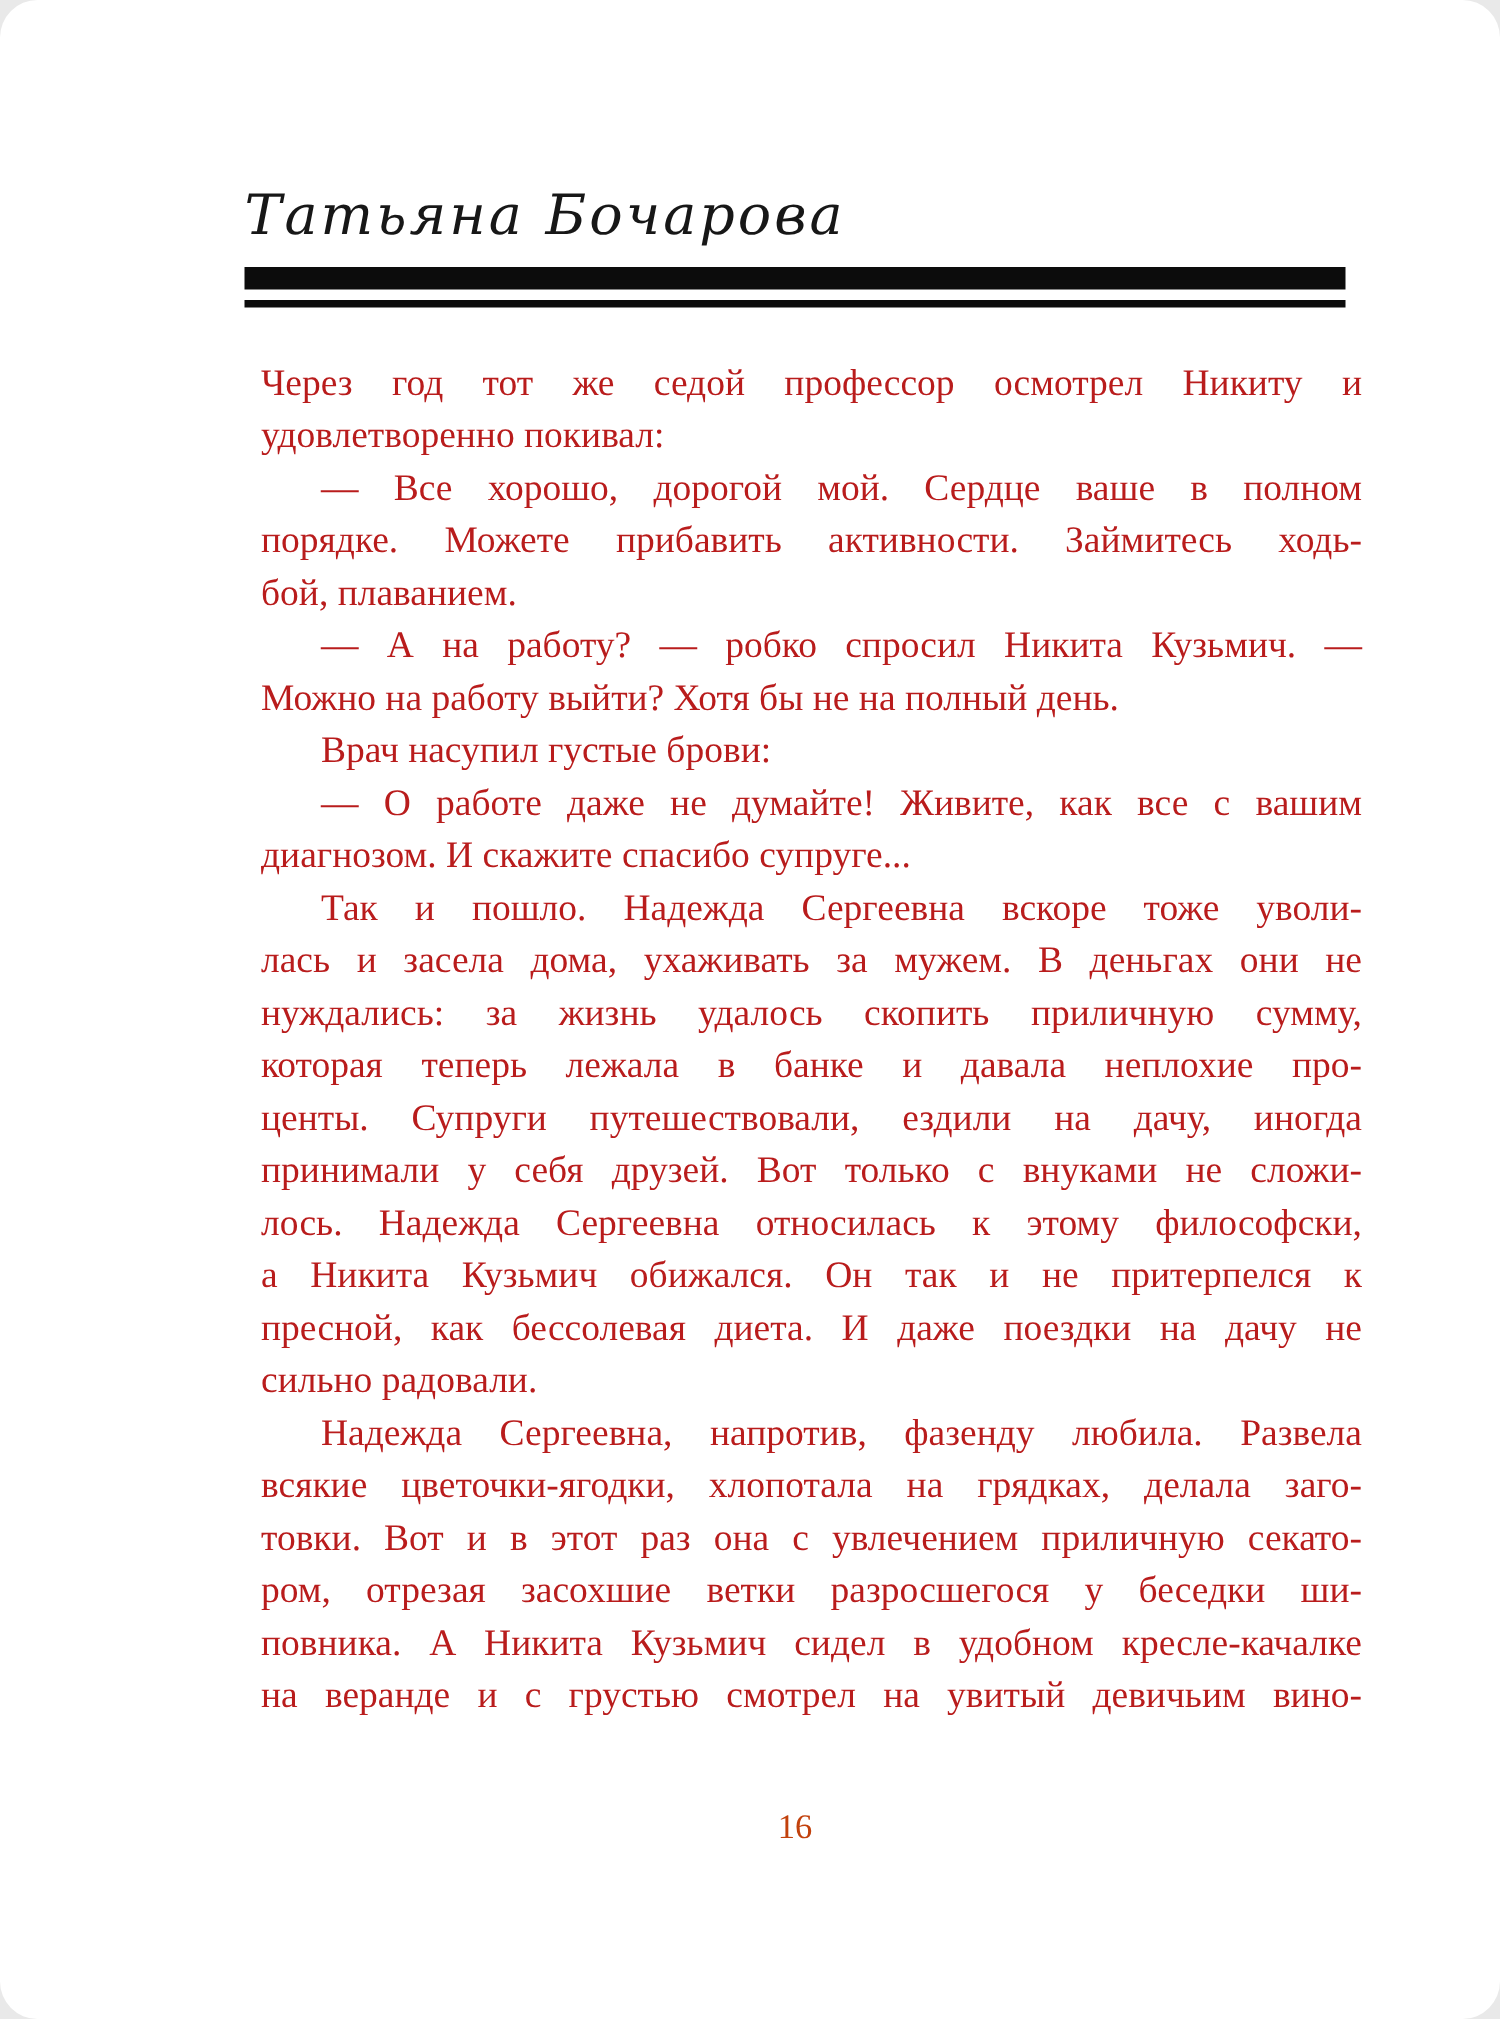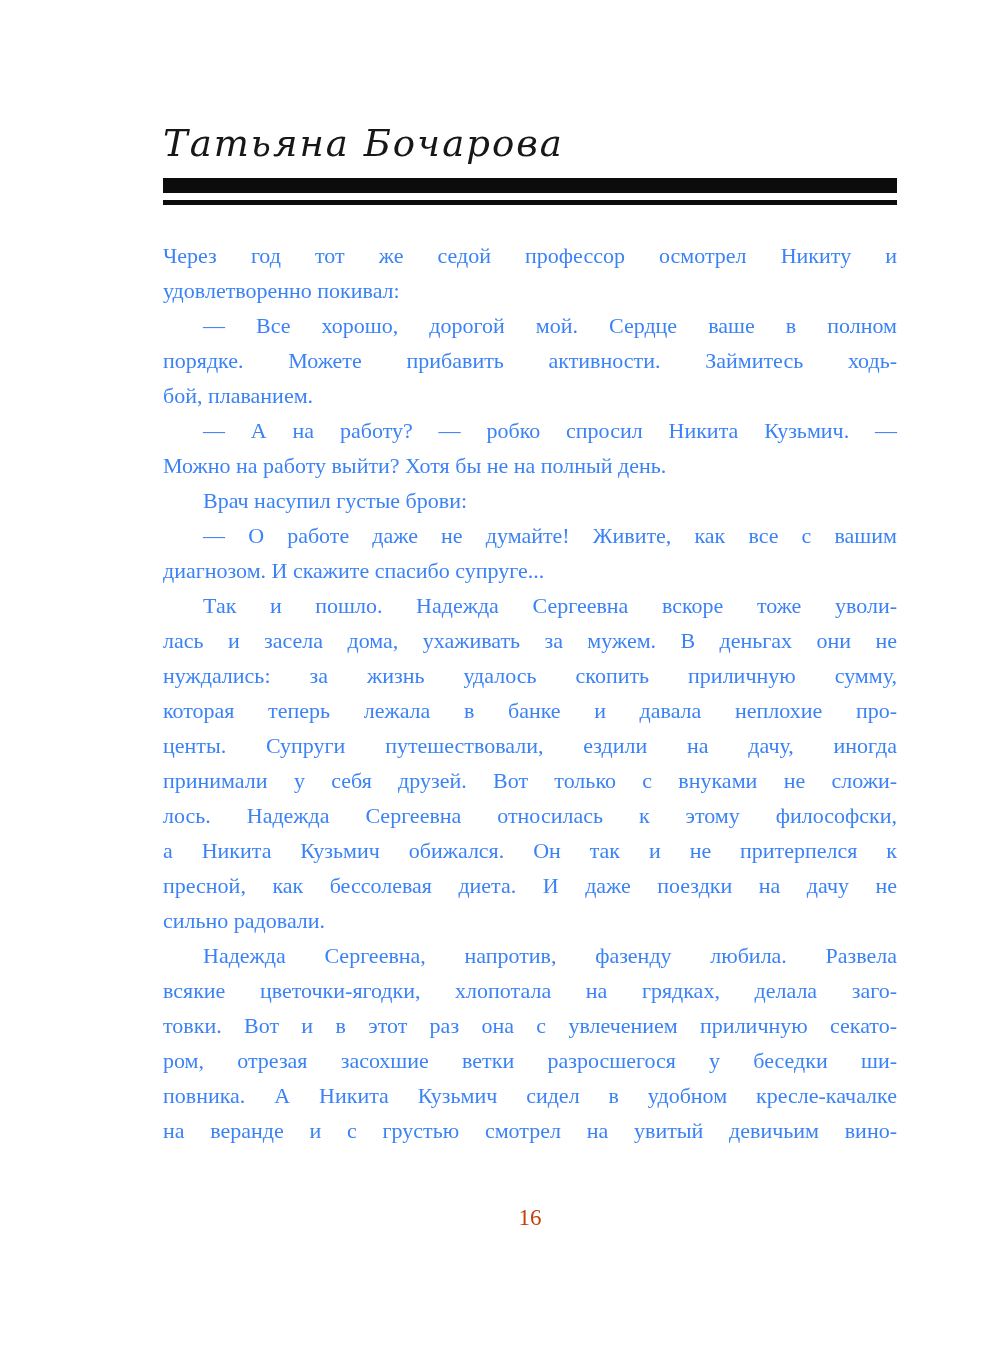--- a/index.html
+++ b/index.html
@@ -9,20 +9,21 @@
   }
   .page {
     position: relative;
     width: 1000px;
     height: 1346px;
     margin: 0 auto;
     background: #ffffff;
     overflow: hidden;
     font-family: "Liberation Serif", serif;
     color: #111111;
+    border-radius: 25px;
   }
   .author-header {
     position: absolute;
     left: 163px;
     top: 122px;
     width: 734px;
     font-family: "DejaVu Serif", serif;
     font-style: italic;
     font-size: 37px;
     letter-spacing: 2px;
@@ -40,26 +41,26 @@
   .rule-thin {
     position: absolute;
     left: 163px;
     top: 200px;
     width: 734px;
     height: 5px;
     background: #0c0c0c;
   }
   .body-text {
     position: absolute;
-    left: 163px;
+    left: 174px;
     top: 238px;
     width: 734px;
-    font-size: 22px;
+    font-size: 25px;
     line-height: 35px;
-    color: #3b82f6;
+    color: #b91c1c;
   }
   .para {
     margin: 0;
   }
   .line {
     text-align: justify;
     text-align-last: justify;
     white-space: normal;
   }
   .line.indent {

